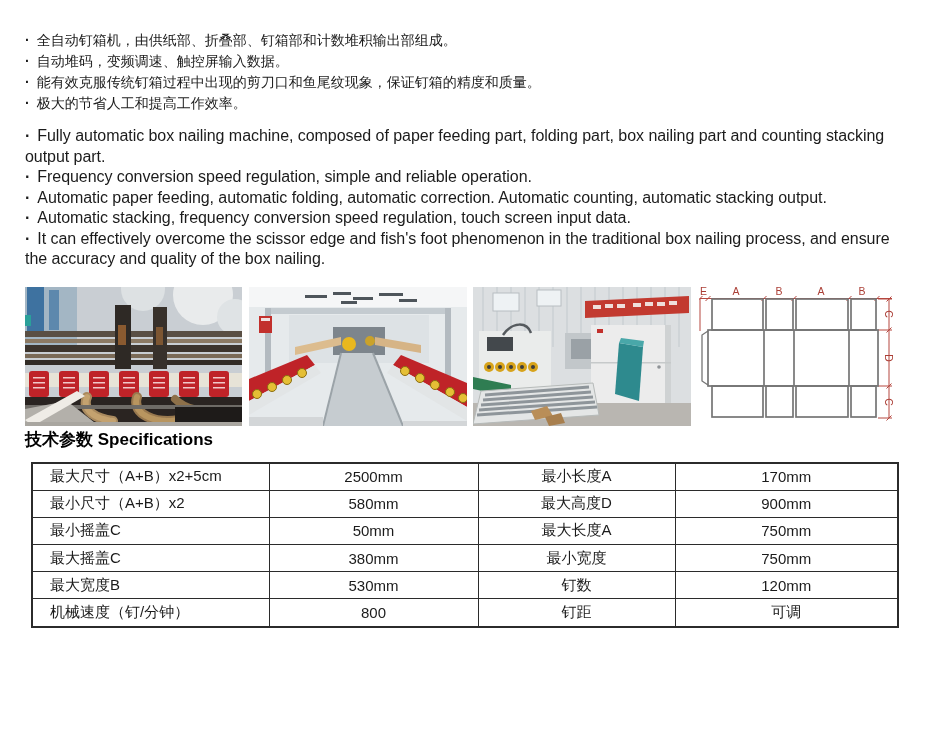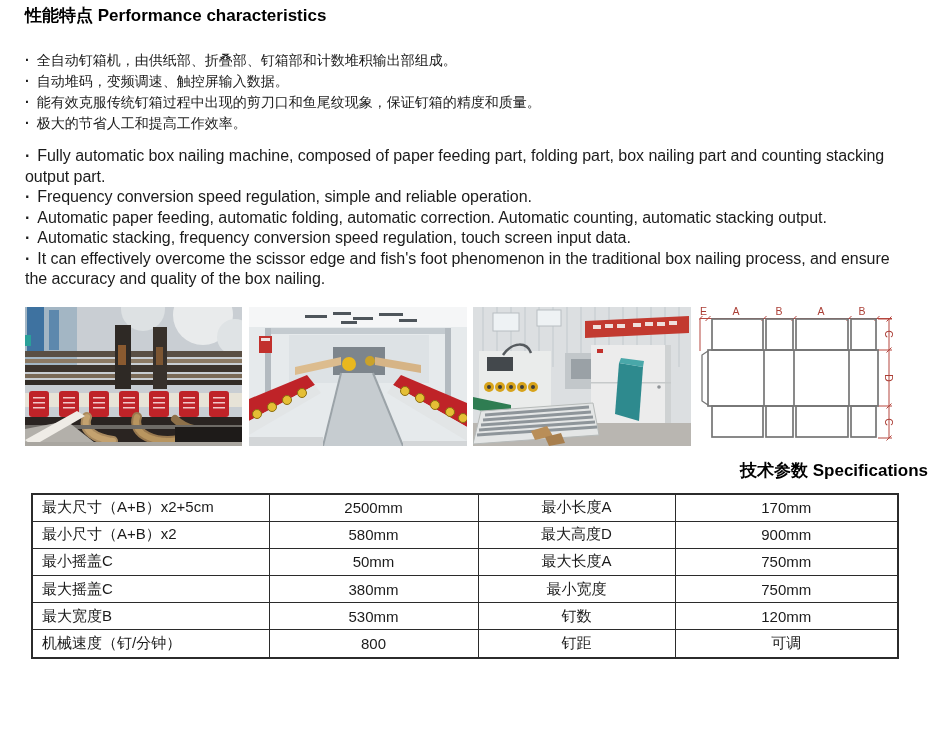--- a/index.html
+++ b/index.html
@@ -10,31 +10,30 @@
   .bullets-zh .bullet{font-size:14px;line-height:21px;}
   .bullets-en{margin-top:12px;width:878px;}
   .bullets-en .bullet{font-size:16px;line-height:20.5px;letter-spacing:-0.05px;}
   .bullet .dot{display:inline;padding-right:7px;font-weight:bold;}
   .gallery{margin-top:17px;height:139px;display:flex;align-items:flex-start;}
   .photo{display:block;}
   .p1{width:217px;height:139px;}
   .p2{width:218px;height:139px;margin-left:7px;}
   .p3{width:218px;height:139px;margin-left:6px;}
   .diagram{width:206px;height:142px;margin-left:8px;margin-top:-2px;}
-  .spec-title{margin-top:15px;text-align:right;}
+  .spec-title{margin-top:4px;}
   table.specs{margin-top:12px;margin-left:6px;border-collapse:collapse;table-layout:fixed;width:866px;border:2px solid #2b2b2b;}
   table.specs td{border:1.5px solid #2b2b2b;height:26.2px;font-size:15px;text-align:center;padding:0;overflow:hidden;white-space:nowrap;}
-  table.specs td.c1{text-align:left;padding-left:9px;}
+  table.specs td.c1{text-align:left;padding-left:17px;}
 </style>
 </head>
 <body>
 
 <div class="page">
 
-  <h1 class="sec-title">性能特点 Performance characteristics</h1>
 
   <div class="bullets-zh">
     <div class="bullet"><span class="dot">·</span><span>全自动钉箱机，由供纸部、折叠部、钉箱部和计数堆积输出部组成。</span></div>
     <div class="bullet"><span class="dot">·</span><span>自动堆码，变频调速、触控屏输入数据。</span></div>
     <div class="bullet"><span class="dot">·</span><span>能有效克服传统钉箱过程中出现的剪刀口和鱼尾纹现象，保证钉箱的精度和质量。</span></div>
     <div class="bullet"><span class="dot">·</span><span>极大的节省人工和提高工作效率。</span></div>
   </div>
 
   <div class="bullets-en">
     <div class="bullet"><span class="dot">·</span><span>Fully automatic box nailing machine, composed of paper feeding part, folding part, box nailing part and counting stacking output part.</span></div>

